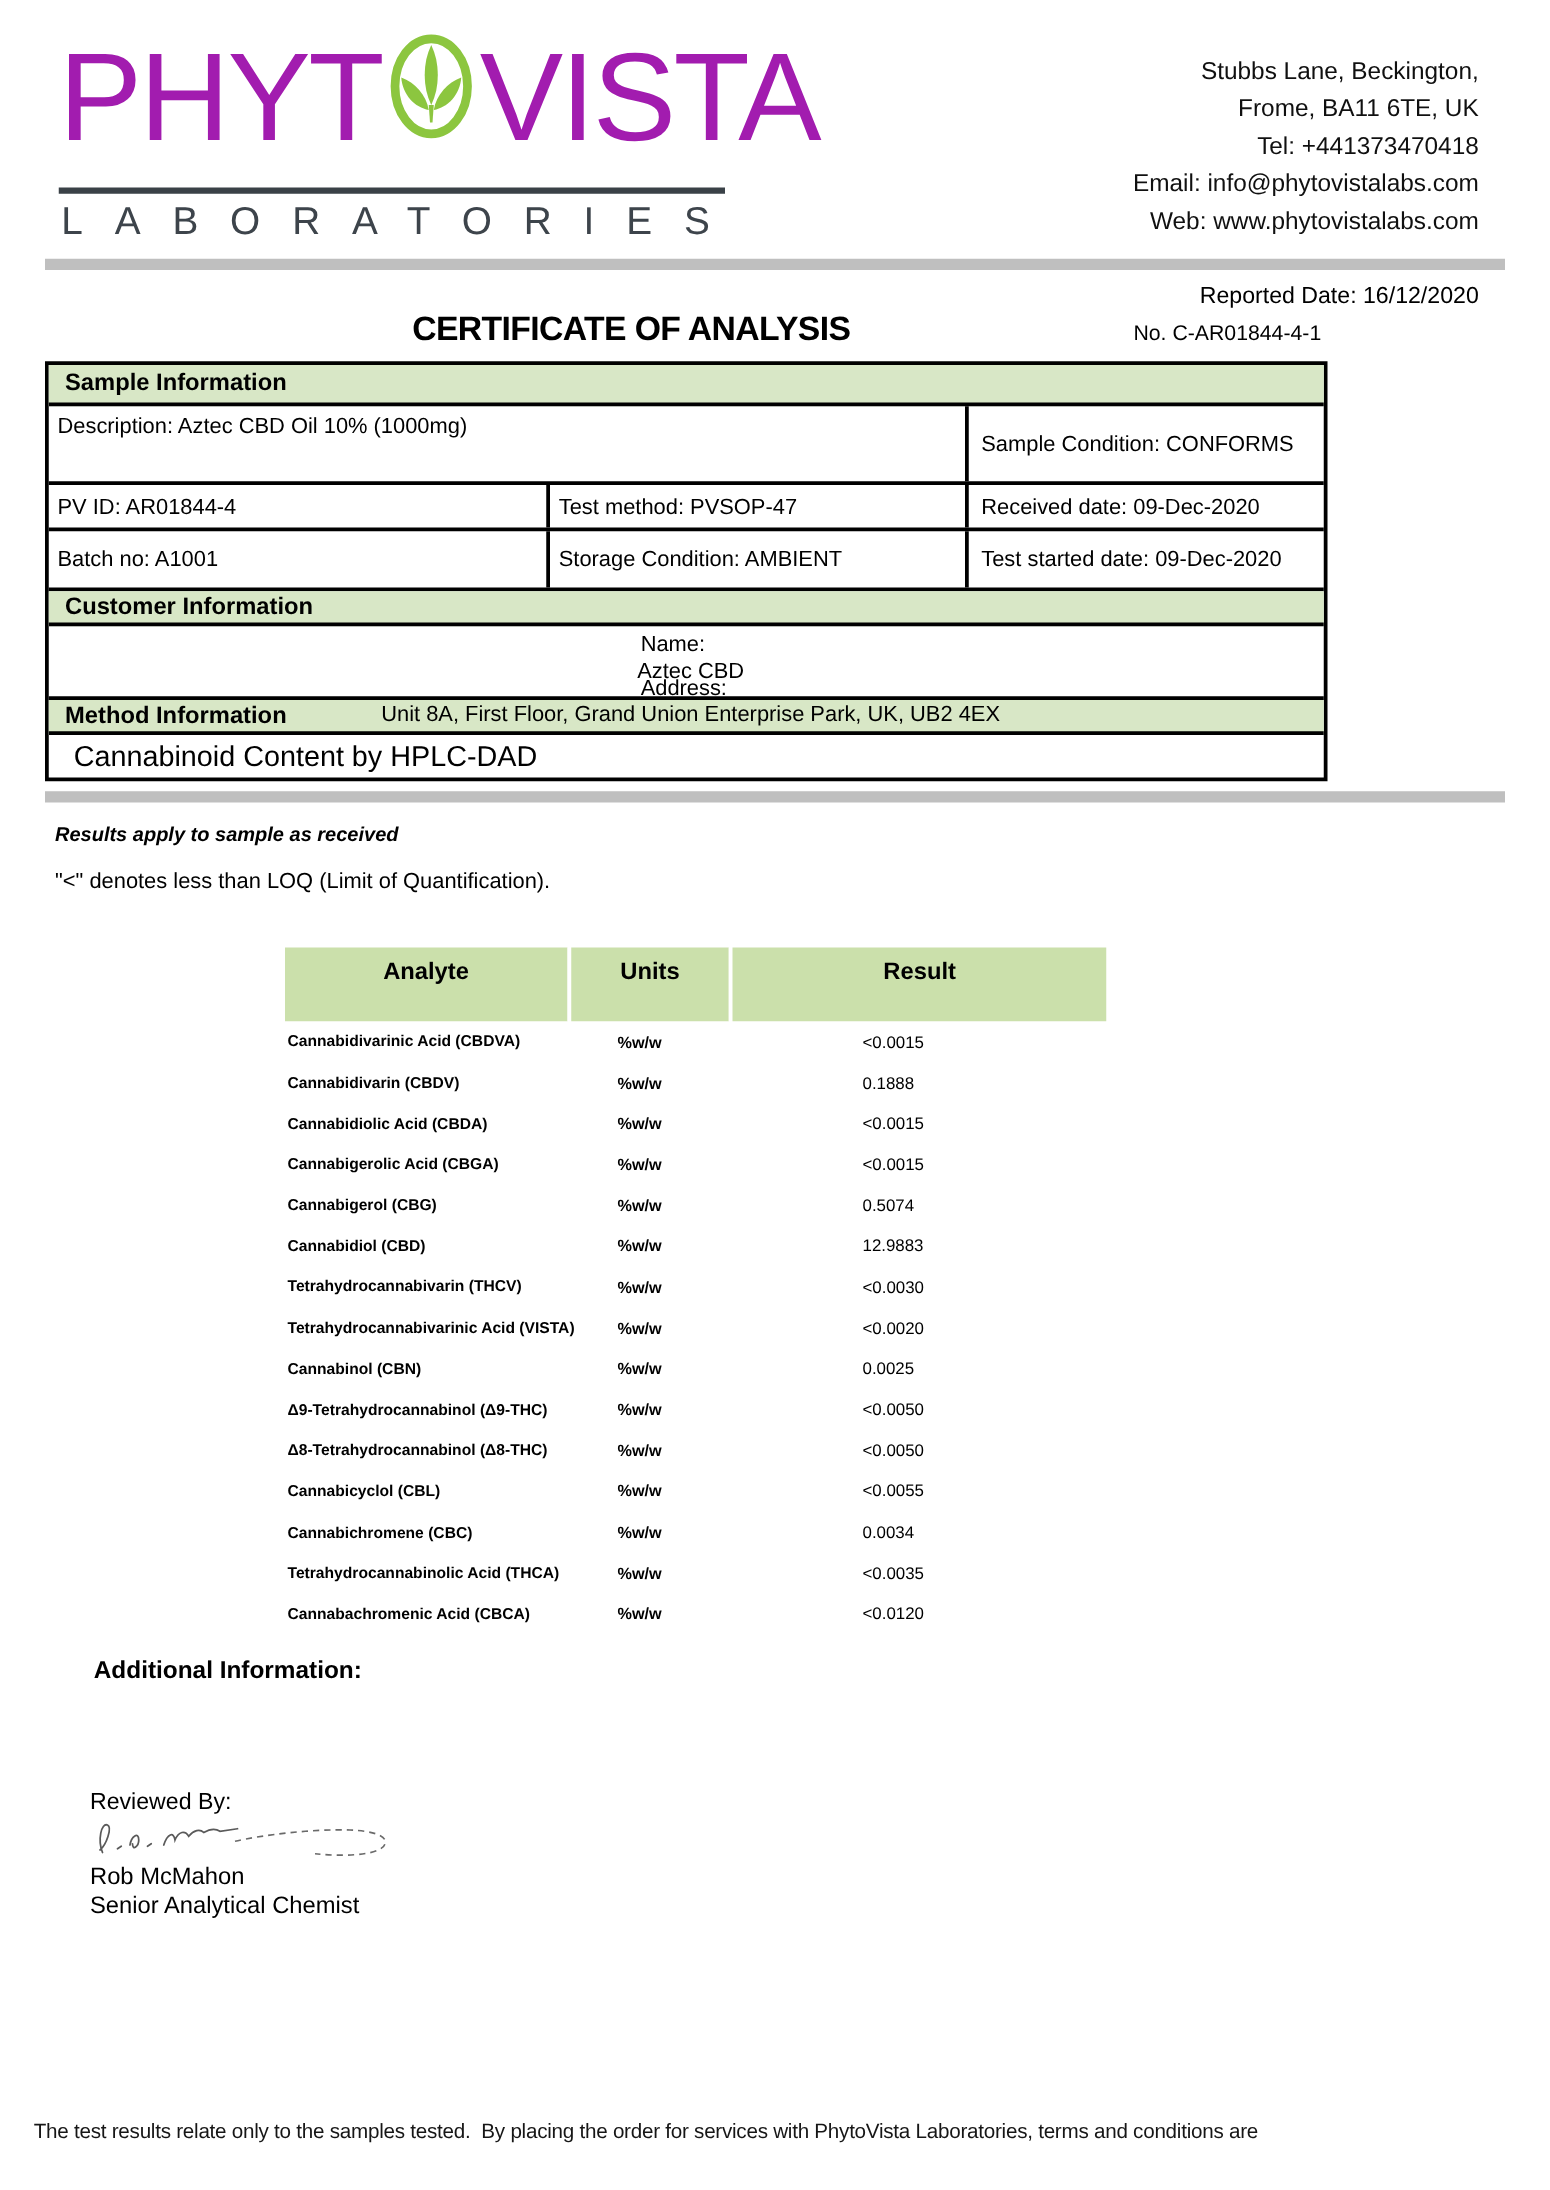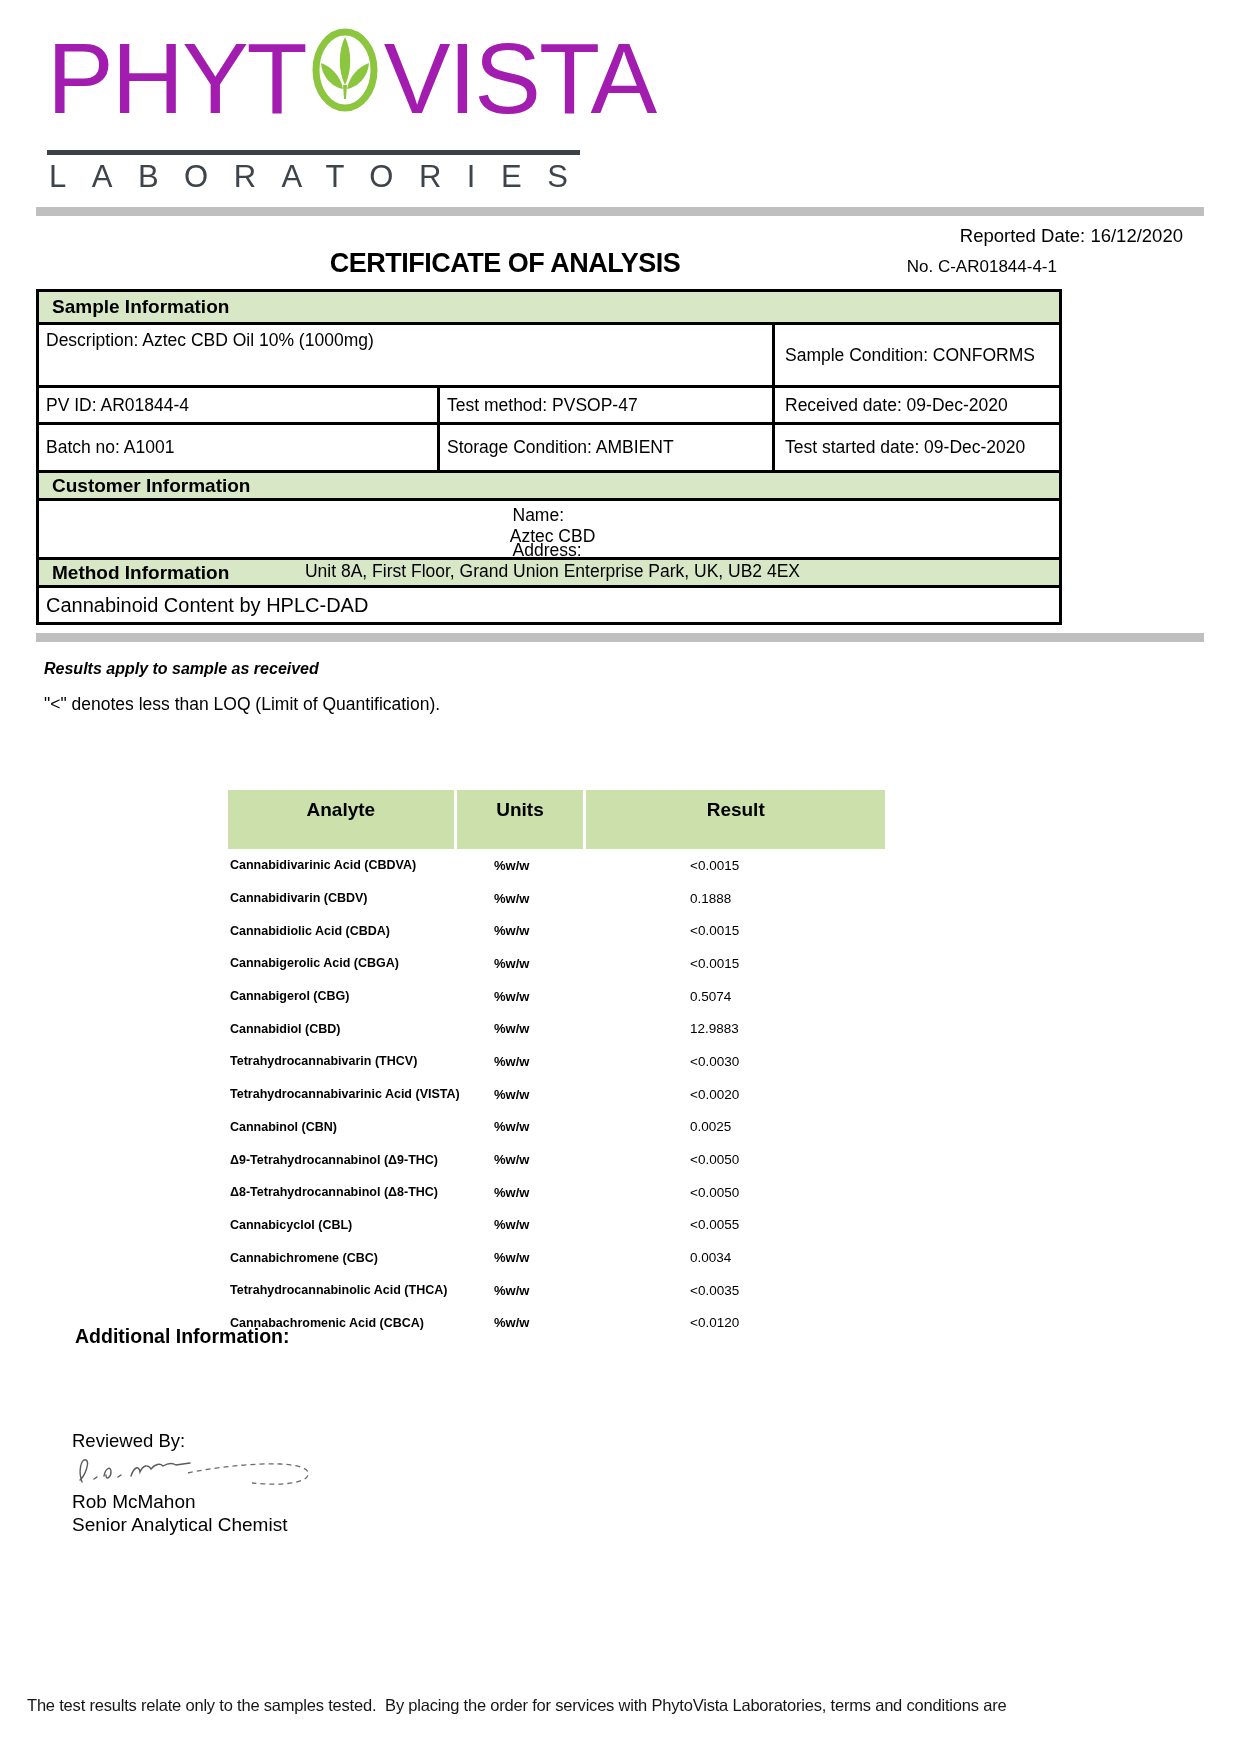--- a/index.html
+++ b/index.html
@@ -35,29 +35,29 @@
   .desc-row{height:63px;}
   .desc-cell{width:736px;align-items:flex-start;padding-top:5px;}
   .cond-cell{width:284px;padding-left:10px;}
   .r3{height:37px;} .r3b{height:48px;}
   .c1{width:401px;} .c2{width:335px;} .c3{width:284px;padding-left:10px;}
   .custbox{display:block;height:59px;border-bottom:3px solid #000;box-sizing:border-box;
            padding:4px 0 0 7px;font-size:17.5px;}
   .custline{display:flex;height:20px;align-items:center;flex-direction:column;}
   .custline + .custline{margin-top:15px;}
   .custlabel{width:80px;}
-  .methbox{display:flex;height:34px;align-items:center;padding-left:7px;font-size:20px;box-sizing:border-box;}
+  .methbox{display:flex;height:34px;align-items:center;padding-left:20px;font-size:23px;box-sizing:border-box;}
 
   
   .note-italic{position:absolute;left:44px;top:660px;font-size:16px;font-style:italic;font-weight:bold;}
   .note-loq{position:absolute;left:44px;top:694px;font-size:17.5px;}
 
   
   .results{position:absolute;left:228px;top:758px;width:657px;}
-  .rhead{display:flex;height:59px;margin-top:32px;}
+  .rhead{display:flex;height:59px;}
   .rhead .hc{background:#cbe0ab;box-sizing:border-box;padding-top:9px;text-align:center;
              font-size:19px;font-weight:bold;}
   .hc.a{width:238px;} .hgap{width:4px;background:#fff;} .hc.u{width:132px;} .hc.r{width:315px;}
   .rbody{margin-top:0;}
   .trow{display:flex;height:32.7px;align-items:center;}
   .trow .analyte{width:242px;box-sizing:border-box;padding-left:2px;font-size:12.5px;font-weight:bold;}
   .trow .units{width:136px;box-sizing:border-box;padding-left:24px;font-size:13px;font-weight:bold;}
   .trow .result{width:279px;box-sizing:border-box;padding-left:84px;font-size:13.5px;}
 
   
@@ -85,20 +85,27 @@
           <path d="M38 62 C49 60 59 50 60 36 C49 40 40 50 38 62 Z" fill="#8cc63f"></path>
           <path d="M34 58 L38 58 L37 72 L35 72 Z" fill="#8cc63f"></path>
         </svg>
       </span>
       <span>VISTA</span>
     </div>
   </div>
   <div class="logo-rule"></div>
   <div class="logo-sub">LABORATORIES</div>
 
+  <div class="contact">
+    <div>Stubbs Lane, Beckington,</div>
+    <div>Frome, BA11 6TE, UK</div>
+    <div>Tel: +441373470418</div>
+    <div>Email: info@phytovistalabs.com</div>
+    <div>Web: www.phytovistalabs.com</div>
+  </div>
 
   <div class="graybar gb1"></div>
 
   <div class="coa-title">CERTIFICATE OF ANALYSIS</div>
   <div class="rep-date">Reported Date: 16/12/2020</div>
   <div class="rep-no">No. C-AR01844-4-1</div>
 
   <div class="infotable">
     <div class="bar h33">Sample Information</div>
 

